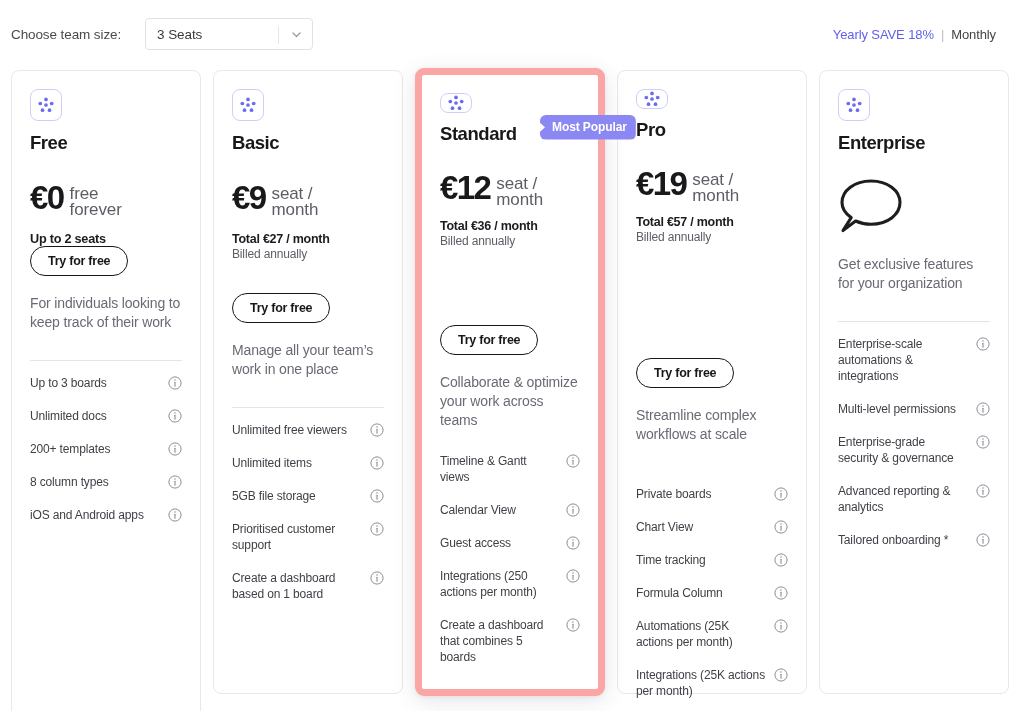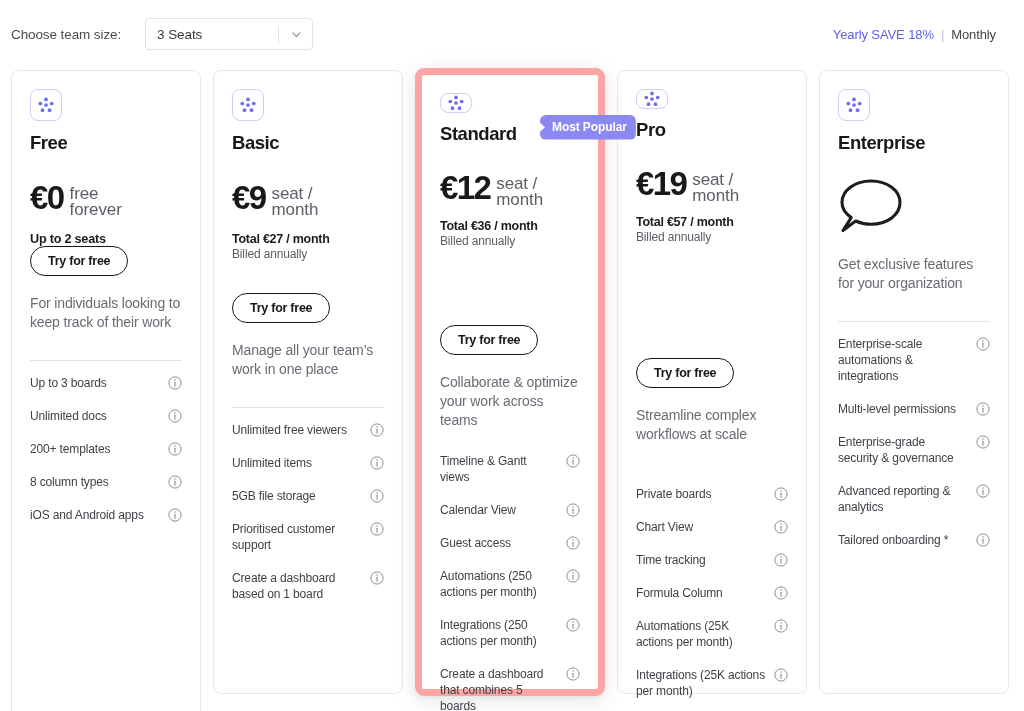--- a/index.html
+++ b/index.html
@@ -488,28 +488,20 @@
         </li>
         <li class="feature">
           <span class="feature-text">Guest access</span>
           <span class="info-icon"><svg width="14" height="14" viewBox="0 0 14 14">
               <circle cx="7" cy="7" r="6.1" fill="none" stroke="#8c8c96" stroke-width="1"></circle>
               <circle cx="7" cy="4.1" r="0.75" fill="#8c8c96"></circle>
               <path d="M7 6.3 V10.3" stroke="#8c8c96" stroke-width="1.1" stroke-linecap="round"></path>
             </svg></span>
         </li>
         <li class="feature">
-          <span class="feature-text">Automations (250 actions per month)</span>
-          <span class="info-icon"><svg width="14" height="14" viewBox="0 0 14 14">
-              <circle cx="7" cy="7" r="6.1" fill="none" stroke="#8c8c96" stroke-width="1"></circle>
-              <circle cx="7" cy="4.1" r="0.75" fill="#8c8c96"></circle>
-              <path d="M7 6.3 V10.3" stroke="#8c8c96" stroke-width="1.1" stroke-linecap="round"></path>
-            </svg></span>
-        </li>
-        <li class="feature">
           <span class="feature-text">Integrations (250 actions per month)</span>
           <span class="info-icon"><svg width="14" height="14" viewBox="0 0 14 14">
               <circle cx="7" cy="7" r="6.1" fill="none" stroke="#8c8c96" stroke-width="1"></circle>
               <circle cx="7" cy="4.1" r="0.75" fill="#8c8c96"></circle>
               <path d="M7 6.3 V10.3" stroke="#8c8c96" stroke-width="1.1" stroke-linecap="round"></path>
             </svg></span>
         </li>
         <li class="feature">
           <span class="feature-text">Create a dashboard that combines 5 boards</span>
           <span class="info-icon"><svg width="14" height="14" viewBox="0 0 14 14">

